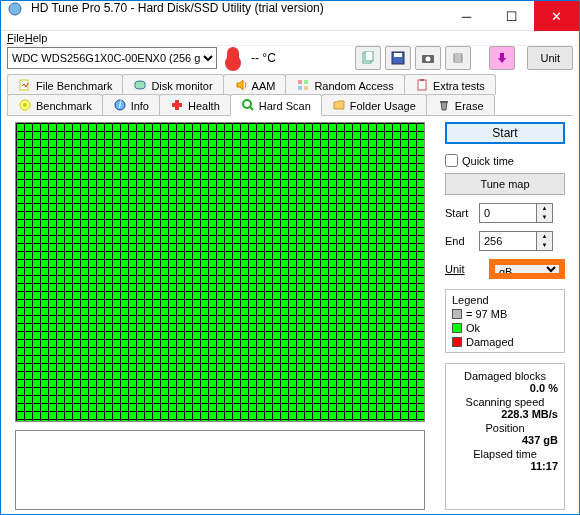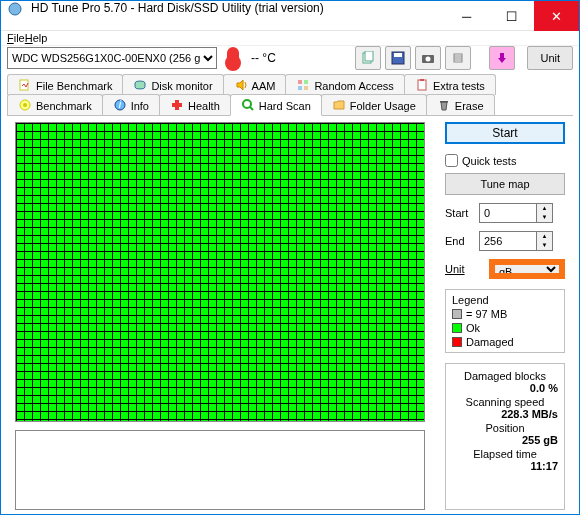--- a/index.html
+++ b/index.html
@@ -210,21 +210,21 @@
   <div class="content">
     <div class="scanarea">
       <div class="grid"></div>
       <div class="lowbox"></div>
     </div>
 
     <div class="side">
       <button class="startbtn">Start</button>
       <div class="chkrow">
         <input type="checkbox" style="">
-        <span>Quick tests</span>
+        <span>Quick time</span>
       </div>
       <button class="speedmap">Tune map</button>
 
       <div class="fldrow">
         <label>Start</label>
         <div class="spin">
           <input value="0" style="">
           <div class="arrows">
               <span>▲</span>
               <span>▼</span>
@@ -261,19 +261,19 @@
             <span>Damaged</span>
           </div>
       </div>
 
       <div class="stats">
         <div class="statlbl">Damaged blocks</div>
         <div class="statval">0.0 %</div>
         <div class="statlbl">Scanning speed</div>
         <div class="statval">228.3 MB/s</div>
         <div class="statlbl">Position</div>
-        <div class="statval">255 gB</div>
+        <div class="statval">437 gB</div>
         <div class="statlbl">Elapsed time</div>
         <div class="statval">11:17</div>
       </div>
     </div>
   </div>
 </div>
 
 </body></html>

